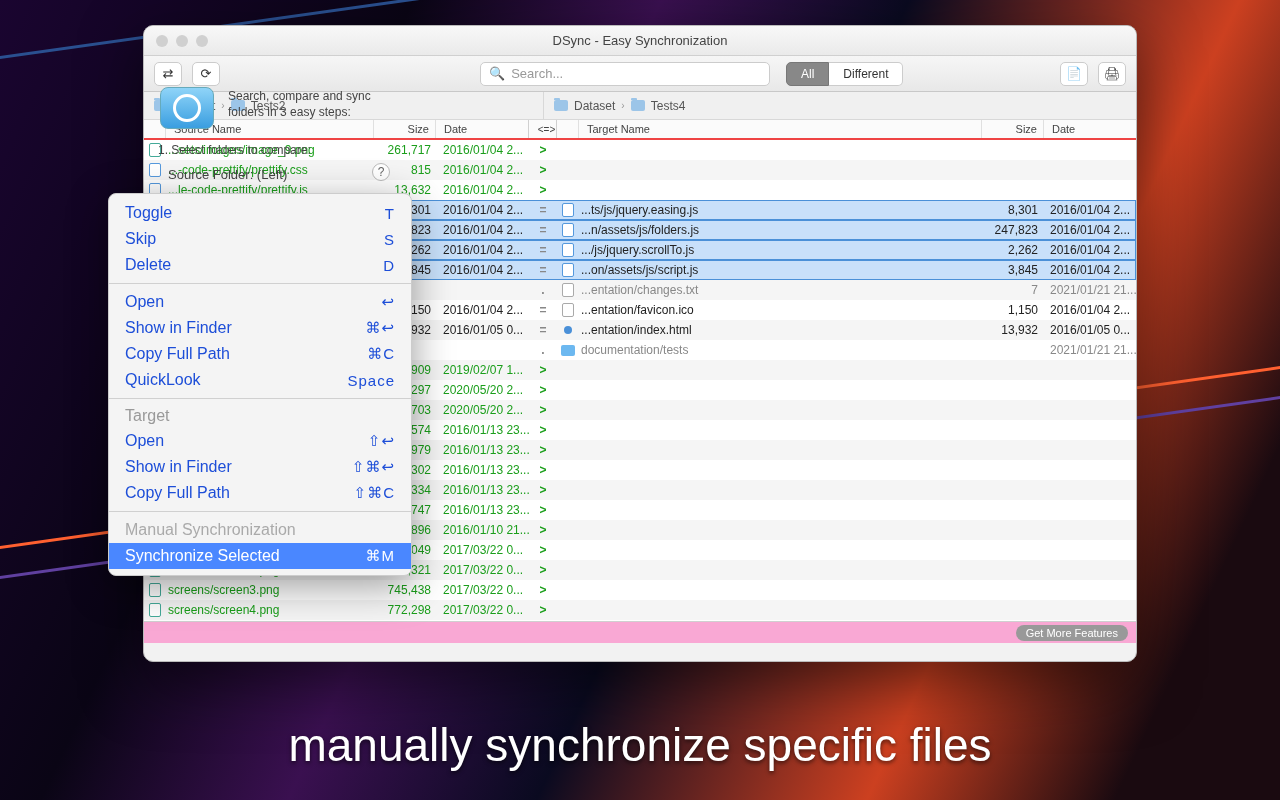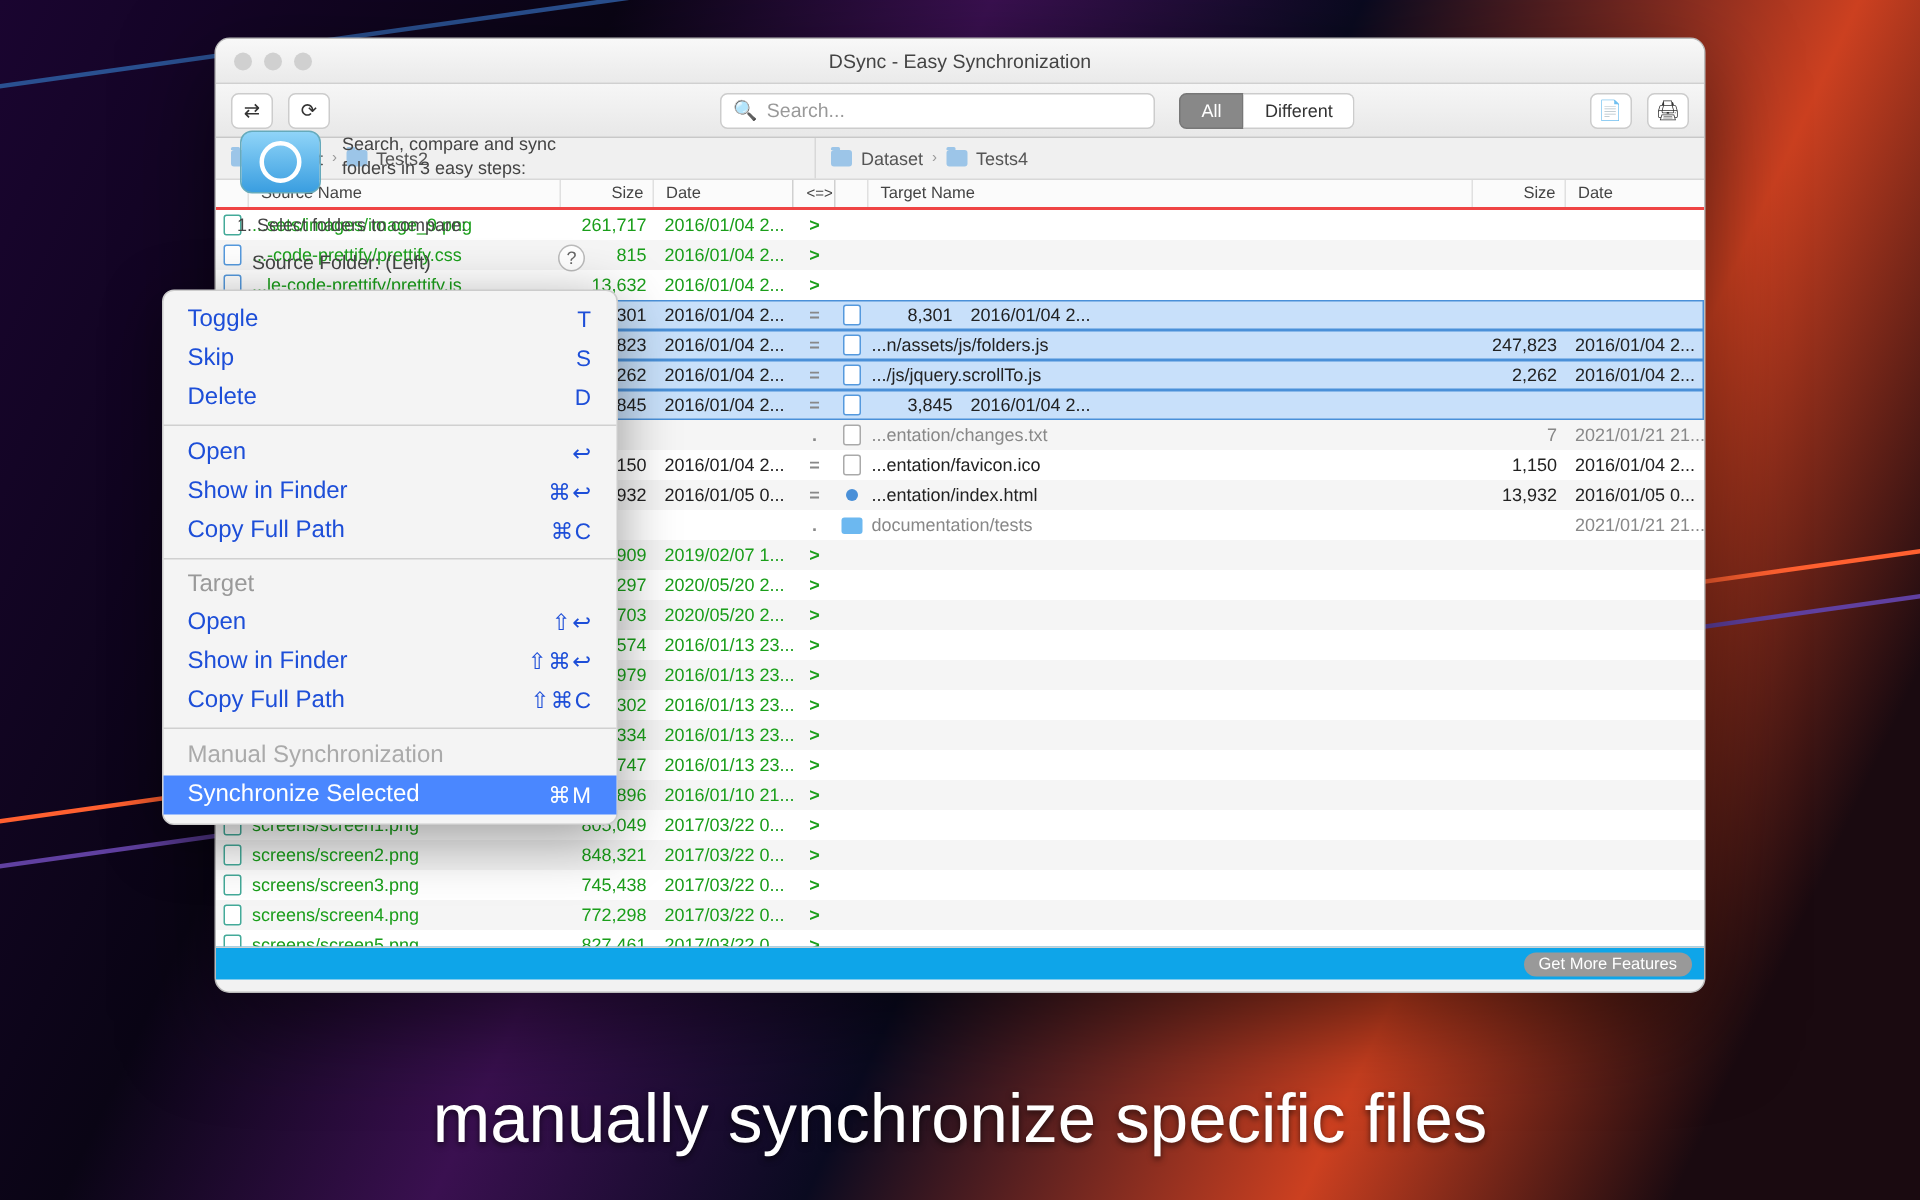--- a/index.html
+++ b/index.html
@@ -60,21 +60,21 @@
   .green{color:#1a9e1a;}
   .gray{color:#888;}
   .black{color:#222;}
   .mid-sym{font-weight:bold;font-size:12px;}
   .file-ico{width:12px;height:14px;background:#fff;border:1px solid #aaa;border-radius:2px;position:relative;display:inline-block;}
   .file-ico.img{border-color:#4a9;}
   .file-ico.js{border-color:#59d;}
   .file-ico.css{border-color:#59d;}
   .dot-ico{width:8px;height:8px;border-radius:50%;background:#4a90d8;display:inline-block;}
   .fldr-ico{width:14px;height:11px;background:#6cb8f0;border-radius:2px;display:inline-block;position:relative;}
-  .statusbar{position:absolute;bottom:8px;left:0;right:0;height:22px;background:#0ea5e9;border-top:1px solid #d0d0d0;display:flex;justify-content:flex-end;align-items:center;padding-right:8px;}
+  .statusbar{position:absolute;bottom:18px;left:0;right:0;height:22px;background:#f9a8d4;border-top:1px solid #d0d0d0;display:flex;justify-content:flex-end;align-items:center;padding-right:8px;}
   .getmore{background:#999;color:#fff;font-size:11px;padding:2px 10px;border-radius:10px;}
 
   .sidebar { position:absolute; left:152px; top:95px; width:258px; font-size:13px; color:#333; }
   .sb-logo { width:54px; height:42px; background:linear-gradient(#8fd4f8,#3a9ee0); border-radius:8px; display:flex; align-items:center; justify-content:center; position:absolute; left:8px; top:-8px; border:1px solid #6ab;}
   .sb-logo-inner{width:28px;height:28px;border:3px solid #fff;border-radius:50%;position:relative;}
   .sb-text{position:absolute;left:76px;top:-6px;font-size:12px;color:#444;width:170px;line-height:1.3;}
   .sb-step{position:absolute;left:6px;top:48px;font-size:12px;color:#444;}
   .sb-src{position:absolute;left:16px;top:72px;font-size:13px;color:#444;}
   .sb-help{position:absolute;left:220px;top:68px;width:18px;height:18px;border:1px solid #bbb;border-radius:50%;display:flex;align-items:center;justify-content:center;font-size:12px;color:#666;background:#fff;}
 
@@ -228,20 +228,21 @@
          <div class="cs black">8,301</div>
          <div class="cd black">2016/01/04 2...</div>
           </div>
     <div class="cell-group mid">
             <span class="mid-sym gray">=</span>
           </div>
     <div class="cell-group tgt">
             <div class="ci">
               <span class="file-ico js"></span>
             </div>
+         <div class="cn black">...ts/js/jquery.easing.js</div>
          <div class="cs black">8,301</div>
          <div class="cd black">2016/01/04 2...</div>
           </div>
         </div>
         <div class="row sel">
           <div class="cell-group src">
             <div class="ci">
               <span class="file-ico js"></span>
             </div>
          <div class="cn black">...ntation/assets/js/jquery.js</div>
@@ -290,20 +291,21 @@
          <div class="cs black">3,845</div>
          <div class="cd black">2016/01/04 2...</div>
           </div>
     <div class="cell-group mid">
             <span class="mid-sym gray">=</span>
           </div>
     <div class="cell-group tgt">
             <div class="ci">
               <span class="file-ico js"></span>
             </div>
+         <div class="cn black">...on/assets/js/script.js</div>
          <div class="cs black">3,845</div>
          <div class="cd black">2016/01/04 2...</div>
           </div>
         </div>
         <div class="row stripe">
           <div class="cell-group src">
             <div class="ci"></div>
             <div class="cn"></div>
             <div class="cs"></div>
             <div class="cd"></div>
@@ -684,20 +686,24 @@
       <span class="sc">↩</span>
     </div>
   <div class="mi">
       <span>Show in Finder</span>
       <span class="sc">⌘↩</span>
     </div>
   <div class="mi">
       <span>Copy Full Path</span>
       <span class="sc">⌘C</span>
     </div>
+  <div class="mi">
+      <span>QuickLook</span>
+      <span class="sc">Space</span>
+    </div>
   <div class="sep"></div>
   <div class="section-label">Target</div>
   <div class="mi">
       <span>Open</span>
       <span class="sc">⇧↩</span>
     </div>
   <div class="mi">
       <span>Show in Finder</span>
       <span class="sc">⇧⌘↩</span>
     </div>

